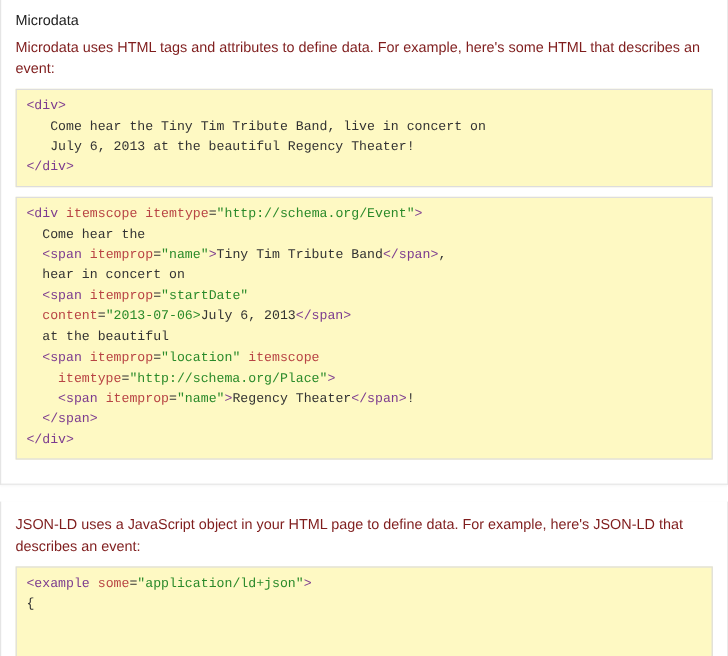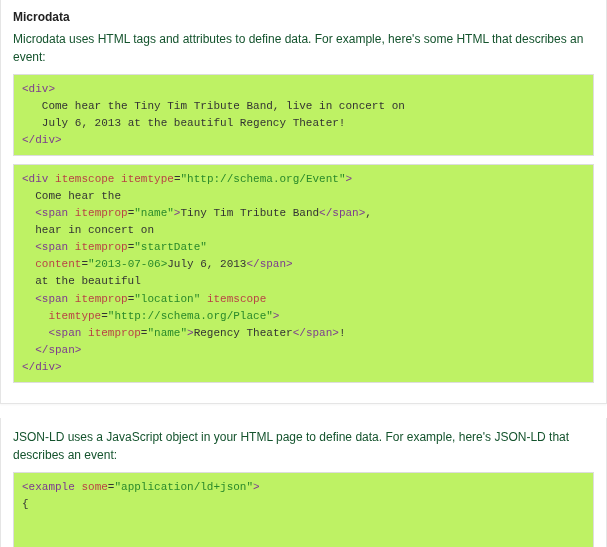--- a/index.html
+++ b/index.html
@@ -14,40 +14,40 @@
   }
   .card {
     background: #fff;
     border: 1px solid #e5e5e5;
     border-top: none;
     padding: 10px 12px 12px 12px;
     margin-bottom: 14px;
     box-shadow: 0 1px 2px rgba(0,0,0,0.04);
   }
   .card-heading {
-    font-weight: bold;
+    font-weight: normal;
     font-size: 12px;
     color: #222;
     margin-bottom: 6px;
   }
   .card-text {
-    color: #14532d;
+    color: #7f1d1d;
     line-height: 1.5;
     margin-bottom: 8px;
   }
   .code-block {
     border: 1px solid #ddd;
     padding: 6px 8px;
     font-family: "Courier New", Courier, monospace;
     font-size: 11px;
     line-height: 1.55;
     white-space: pre;
     overflow-x: hidden;
     margin-bottom: 8px;
-    background: #bef264;
+    background: #fef9c3;
   }
   .t-el   { color: #7c3b8f; }   
   .t-attr { color: #b84444; }   
   .t-str  { color: #2a8a2a; }   
   .t-text { color: #333; }      
   .t-br   { color: #7c3b8f; }   
   .t-punc { color: #333; }
 </style>
 </head>
 <body>

